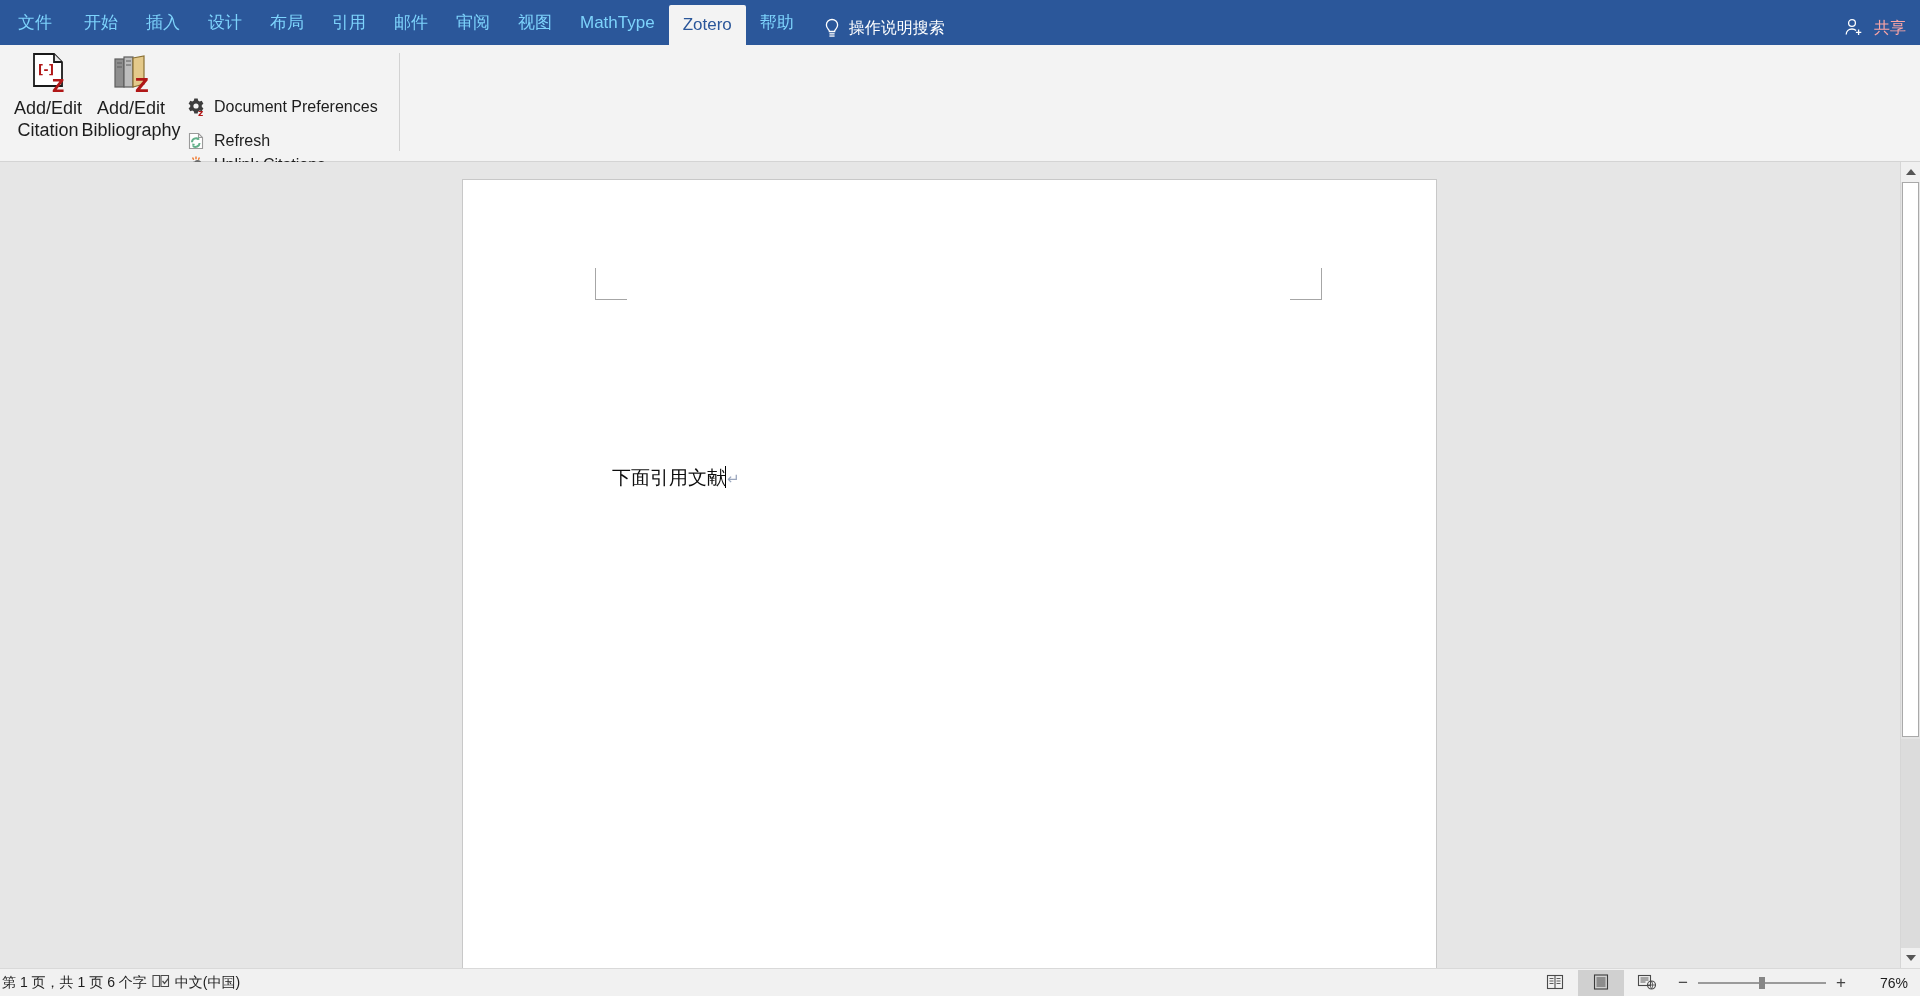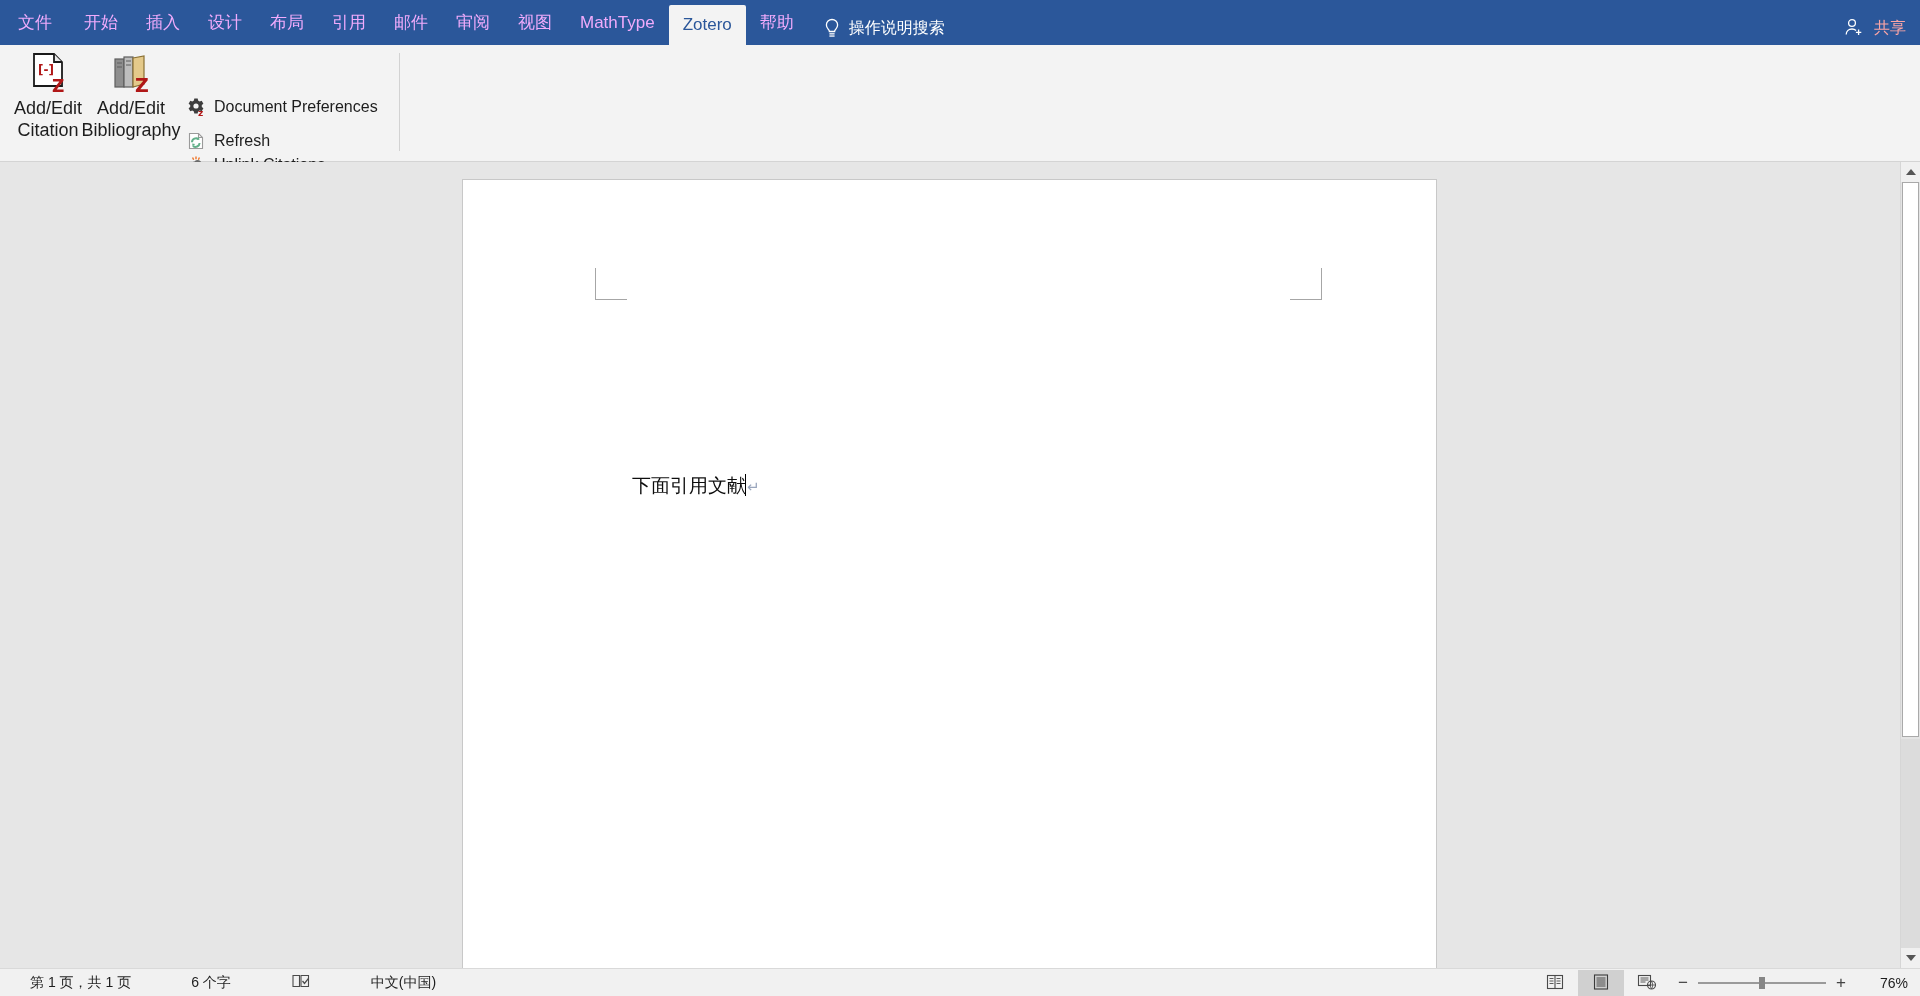--- a/index.html
+++ b/index.html
@@ -15,21 +15,21 @@
   
   .tabbar {
     position: absolute; top: 0; left: 0;
     width: 1920px; height: 45px;
     background: #2b579a;
     display: flex; align-items: stretch;
   }
   .tab {
     display: flex; align-items: center; justify-content: center;
     padding: 0 14px;
-    color: #f0abfc;
+    color: #7dd3fc;
     font-size: 17px;
     height: 45px;
     line-height: 45px;
     white-space: nowrap;
     cursor: default;
   }
   .tab.first { padding-left: 18px; padding-right: 18px; }
   .tab.active {
     background: #f3f3f3;
     color: #2b579a;
@@ -110,23 +110,23 @@
     background: #ffffff;
     border: 1px solid #c8c8c8;
     border-bottom: none;
   }
   .margin-mark { position: absolute; }
   .mm-tl { left: 132px; top: 88px; width: 32px; height: 32px;
            border-left: 1px solid #a6a6a6; border-bottom: 1px solid #a6a6a6; }
   .mm-tr { left: 827px; top: 88px; width: 32px; height: 32px;
            border-right: 1px solid #a6a6a6; border-bottom: 1px solid #a6a6a6; }
   .doctext {
-    position: absolute; left: 149px; top: 293px;
+    position: absolute; left: 149px; top: 285px;
     font-family: "DejaVu Sans", sans-serif;
-    font-size: 19px; color: #0d0d0d; white-space: nowrap; margin-left: 20px;
+    font-size: 19px; color: #0d0d0d; white-space: nowrap;
   }
   .pilcrow { color: #9aa6bd; font-size: 15px; margin-left: 1px; }
   .caret {
     display: inline-block; width: 1px; height: 22px;
     background: #000; vertical-align: -4px; margin-left: -1px;
   }
 
   
   .vscroll {
     position: absolute; right: 0; top: 162px;
@@ -159,21 +159,21 @@
 
   
   .statusbar {
     position: absolute; left: 0; bottom: 0;
     width: 1920px; height: 28px;
     background: #f1f1f1;
     border-top: 1px solid #d9d9d9;
     display: flex; align-items: center;
     font-size: 14px; color: #1d1d1d;
   }
-  .sb-item { padding: 0 30px; white-space: nowrap; display:flex; align-items:center; gap:6px;}
+  .sb-item { padding: 0 2px; white-space: nowrap; display:flex; align-items:center; gap:6px;}
   .sb-right { position: absolute; right: 0; top: 0; height: 28px;
               display: flex; align-items: center; }
   .viewbtn {
     width: 46px; height: 26px; display: flex; align-items: center; justify-content: center;
   }
   .viewbtn.active { background: #d0d0d0; }
   .zoomwrap { display: flex; align-items: center; gap: 8px; padding: 0 12px 0 6px; }
   .zoom-minus, .zoom-plus { font-size: 17px; color: #444; width: 14px; text-align:center; }
   .zoom-track { position: relative; width: 128px; height: 2px; background: #9a9a9a; }
   .zoom-knob { position: absolute; left: 61px; top: -5px; width: 6px; height: 12px; background: #868686; }

